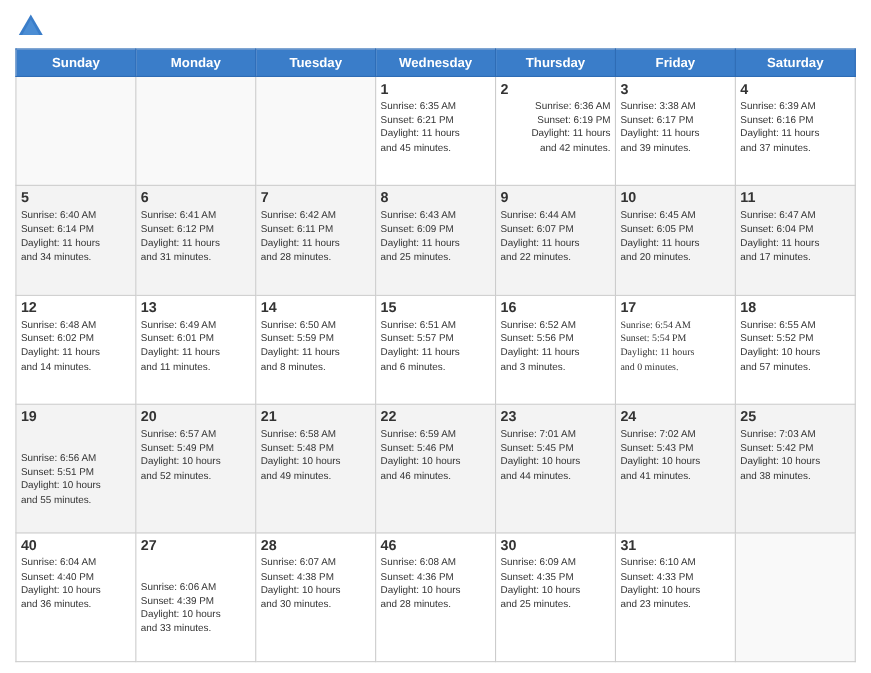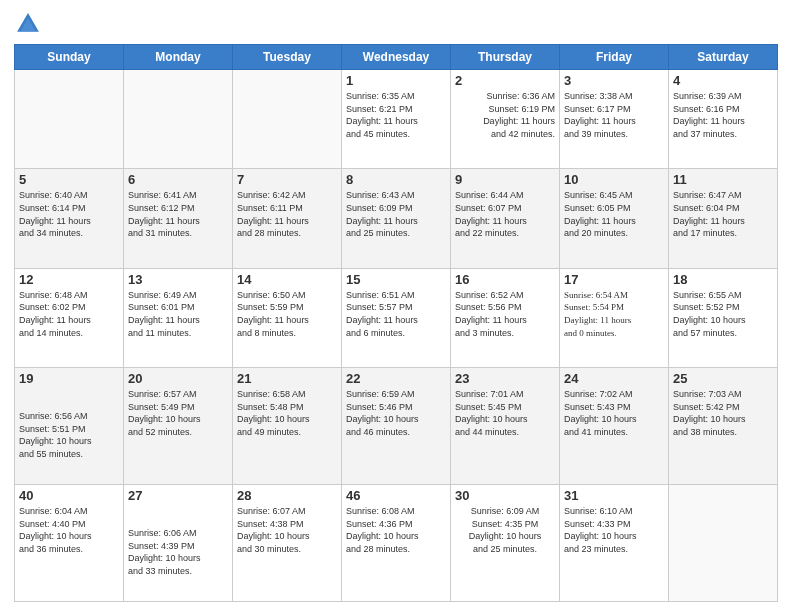--- a/index.html
+++ b/index.html
@@ -346,21 +346,21 @@
           </td>
           <td>
             <span class="day-number">46</span>
             <div class="day-info" style="white-space: pre-line;">Sunrise: 6:08 AM
 Sunset: 4:36 PM
 Daylight: 10 hours
 and 28 minutes.</div>
           </td>
           <td>
             <span class="day-number">30</span>
-            <div class="day-info" style="white-space: pre-line; text-align: center;">Sunrise: 6:09 AM
+            <div class="day-info" style="white-space: pre-line;">Sunrise: 6:09 AM
 Sunset: 4:35 PM
 Daylight: 10 hours
 and 25 minutes.</div>
           </td>
           <td>
             <span class="day-number">31</span>
             <div class="day-info" style="white-space: pre-line;">Sunrise: 6:10 AM
 Sunset: 4:33 PM
 Daylight: 10 hours
 and 23 minutes.</div>

